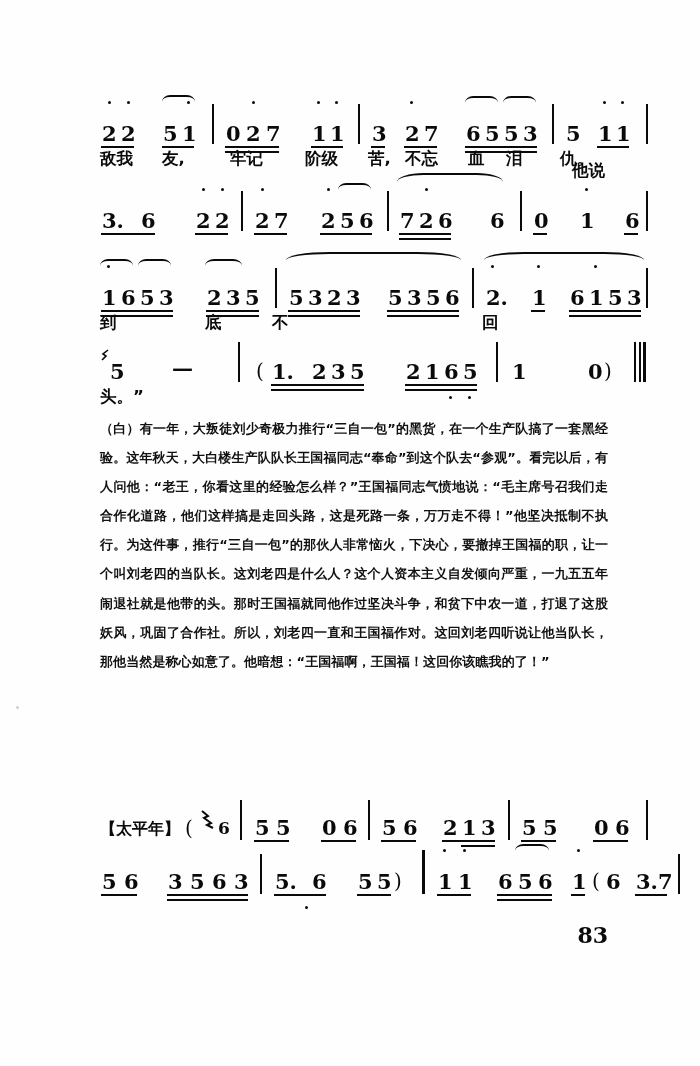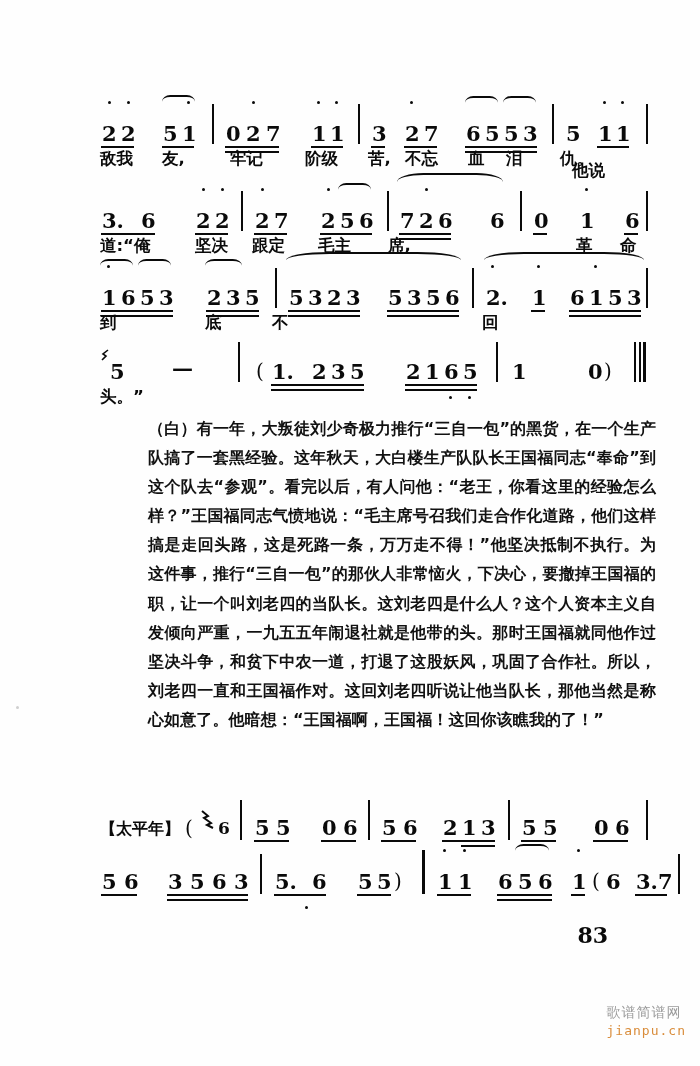--- a/index.html
+++ b/index.html
@@ -108,27 +108,26 @@
   .gliss { position: absolute; }
 
   
   .prose {
     position: absolute;
     left: 100px;
     top: 414px;
     width: 508px;
     font-family: "DejaVu Sans", "Liberation Sans", sans-serif;
     font-weight: bold;
-    font-size: 16px;
+    font-size: 13px;
     line-height: 29.1px;
     color: #111;
     text-align: justify;
     text-justify: inter-character;
     letter-spacing: 0.1px;
-    margin-left: 48px;
   }
   .prose p { margin: 0; }
 
   
   .page-number {
     position: absolute;
     right: 92px;
     top: 922px;
     font-family: "DejaVu Serif", "Liberation Serif", serif;
     font-weight: bold;
@@ -283,29 +282,20 @@
 
       <span class="note" style="left:480px;">1</span>
       <span class="odot-up" style="left:485px; bottom:29px;"></span>
 
       <span class="note" style="left:525px;">6</span>
       <span class="beam" style="left:524px; width:14px; bottom:0px;"></span>
 
       <span class="barline" style="left:546px; top:-4px; height:40px;"></span>
     </div>
 
-    <div class="lyrics-row">
-      <span class="lyric" style="left:0px;">道:“俺</span>
-      <span class="lyric" style="left:95px;">坚决</span>
-      <span class="lyric" style="left:152px;">跟定</span>
-      <span class="lyric" style="left:218px;">毛主</span>
-      <span class="lyric" style="left:288px;">席,</span>
-      <span class="lyric" style="left:476px;">革</span>
-      <span class="lyric" style="left:520px;">命</span>
-    </div>
   </div>
 
   <div class="music-block" style="top:272px;">
     <div class="notes-row">
 
       <span class="note" style="left:2px;">1</span>
       <span class="odot-up" style="left:7px; bottom:29px;"></span>
       <span class="note" style="left:21px;">6</span>
       <span class="note" style="left:40px;">5</span>
       <span class="note" style="left:59px;">3</span>
@@ -514,20 +504,16 @@
       <span class="note" style="left:536px;">3.7</span>
       <span class="beam" style="left:535px; width:32px; bottom:0px;"></span>
 
       <span class="barline" style="left:578px; top:-2px; height:40px;"></span>
     </div>
 
   </div>
 
   <div class="page-number">83</div>
 
-  <div class="watermark">
-    <span class="wm-cn">歌谱简谱网</span>
-    <span class="wm-en">jianpu.cn</span>
-  </div>
 
   <span class="speck" style="left:16px; top:706px;"></span>
 
 </div>
 
 </body></html>

